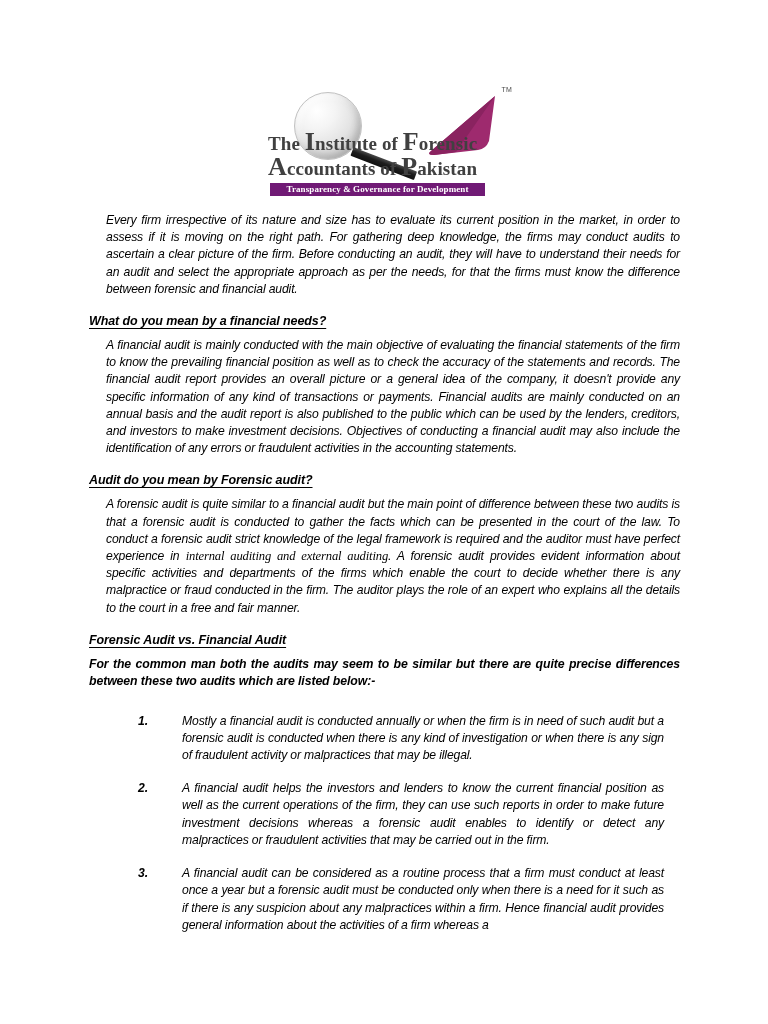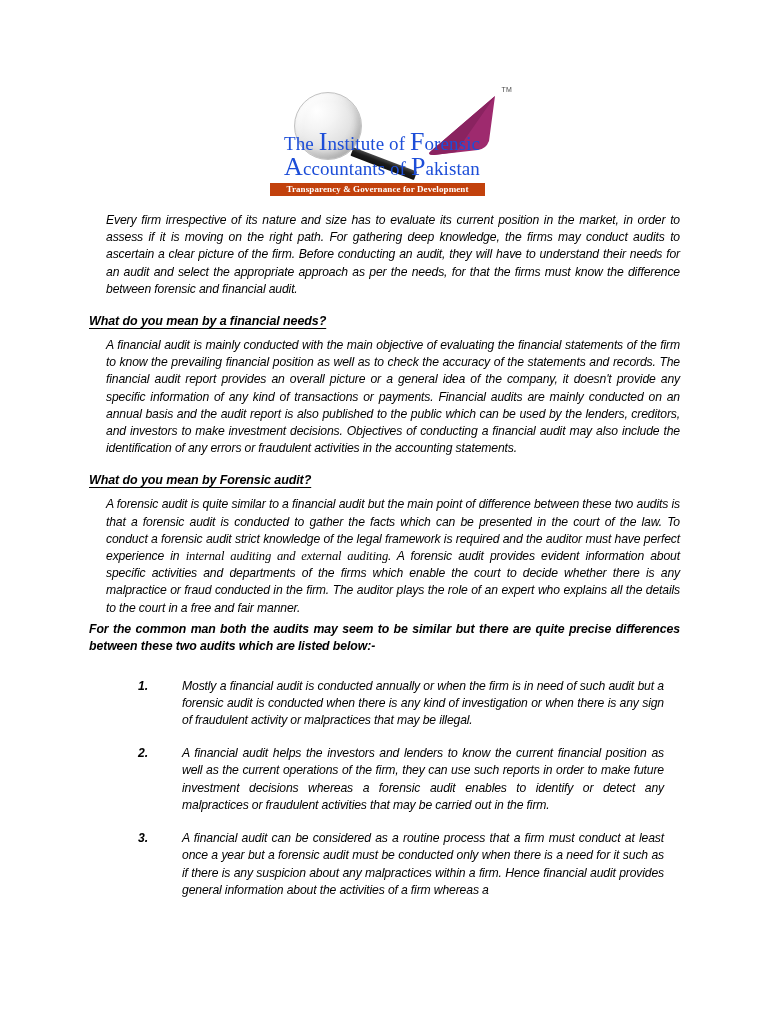--- a/index.html
+++ b/index.html
@@ -73,39 +73,38 @@
     background: linear-gradient(180deg,#4a4a4a 0%, #1d1d1d 45%, #111 100%);
     transform: rotate(21deg);
     transform-origin: 0 50%;
     border-radius: 1px;
   }
   .logo-line {
     position: absolute;
     left: 0;
     width: 250px;
     font-family: "Liberation Serif", serif;
-    font-weight: normal;
-    color: #1d4ed8;
+    font-weight: bold;
+    color: #404040;
     letter-spacing: .1px;
     white-space: nowrap;
-    margin-left: 16px;
   }
   .logo-line-1 { top: 48px; font-size: 19px; }
   .logo-line-2 { top: 73px; font-size: 19px; }
   .logo-line .cap {
     font-size: 26px;
     line-height: .8;
   }
   .logo-banner {
     position: absolute;
     left: 2px;
     top: 99px;
     width: 215px;
     height: 13px;
-    background: #c2410c;
+    background: #701a75;
     color: #ffffff;
     font-family: "Liberation Serif", serif;
     font-weight: bold;
     font-size: 9px;
     line-height: 13px;
     text-align: center;
     letter-spacing: .1px;
     white-space: nowrap;
   }
 
@@ -223,23 +222,24 @@
   </div>
 
   <div class="content">
 
 
     <p class="body">Every firm irrespective of its nature and size has to evaluate its current position in the market, in order to assess if it is moving on the right path. For gathering deep knowledge, the firms may conduct audits to ascertain a clear picture of the firm. Before conducting an audit, they will have to understand their needs for an audit and select the appropriate approach as per the needs, for that the firms must know the difference between forensic and financial audit.</p>
 
     <h2 class="sec-head">What do you mean by a financial needs?</h2>
     <p class="body">A financial audit is mainly conducted with the main objective of evaluating the financial statements of the firm to know the prevailing financial position as well as to check the accuracy of the statements and records. The financial audit report provides an overall picture or a general idea of the company, it doesn't provide any specific information of any kind of transactions or payments. Financial audits are mainly conducted on an annual basis and the audit report is also published to the public which can be used by the lenders, creditors, and investors to make investment decisions. Objectives of conducting a financial audit may also include the identification of any errors or fraudulent activities in the accounting statements.</p>
 
-    <h2 class="sec-head">What do you mean by Forensic audit?</h2>
+    <h2 class="sec-head">Audit do you mean by Forensic audit?</h2>
     <p class="body"><span>A forensic audit is quite similar to a financial audit but the main point of difference between these two audits is that a forensic audit is conducted to gather the facts which can be presented in the court of the law. To conduct a forensic audit strict knowledge of the legal framework is required and the auditor must have perfect experience in </span><span class="alt-font">internal auditing and external auditing.</span><span> A forensic audit provides evident information about specific activities and departments of the firms which enable the court to decide whether there is any malpractice or fraud conducted in the firm. The auditor plays the role of an expert who explains all the details to the court in a free and fair manner.</span></p>
 
+    <h2 class="sec-head">Forensic Audit vs. Financial Audit</h2>
     <p class="lead-bold">For the common man both the audits may seem to be similar but there are quite precise differences between these two audits which are listed below:-</p>
 
     <ol class="num-list">
       <li class="num-item">
         <span class="num-marker">1.</span>
         <p>Mostly a financial audit is conducted annually or when the firm is in need of such audit but a forensic audit is conducted when there is any kind of investigation or when there is any sign of fraudulent activity or malpractices that may be illegal.</p>
       </li>
       <li class="num-item">
         <span class="num-marker">2.</span>
         <p>A financial audit helps the investors and lenders to know the current financial position as well as the current operations of the firm, they can use such reports in order to make future investment decisions whereas a forensic audit enables to identify or detect any malpractices or fraudulent activities that may be carried out in the firm.</p>

